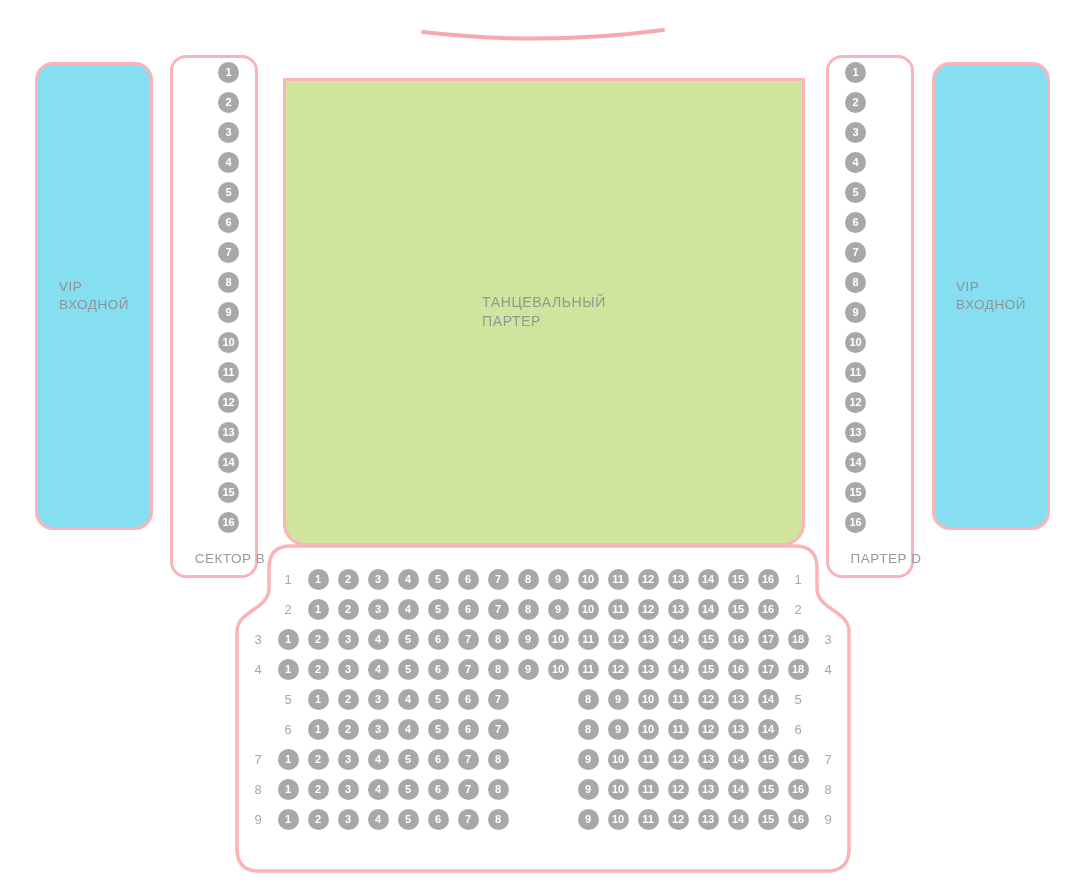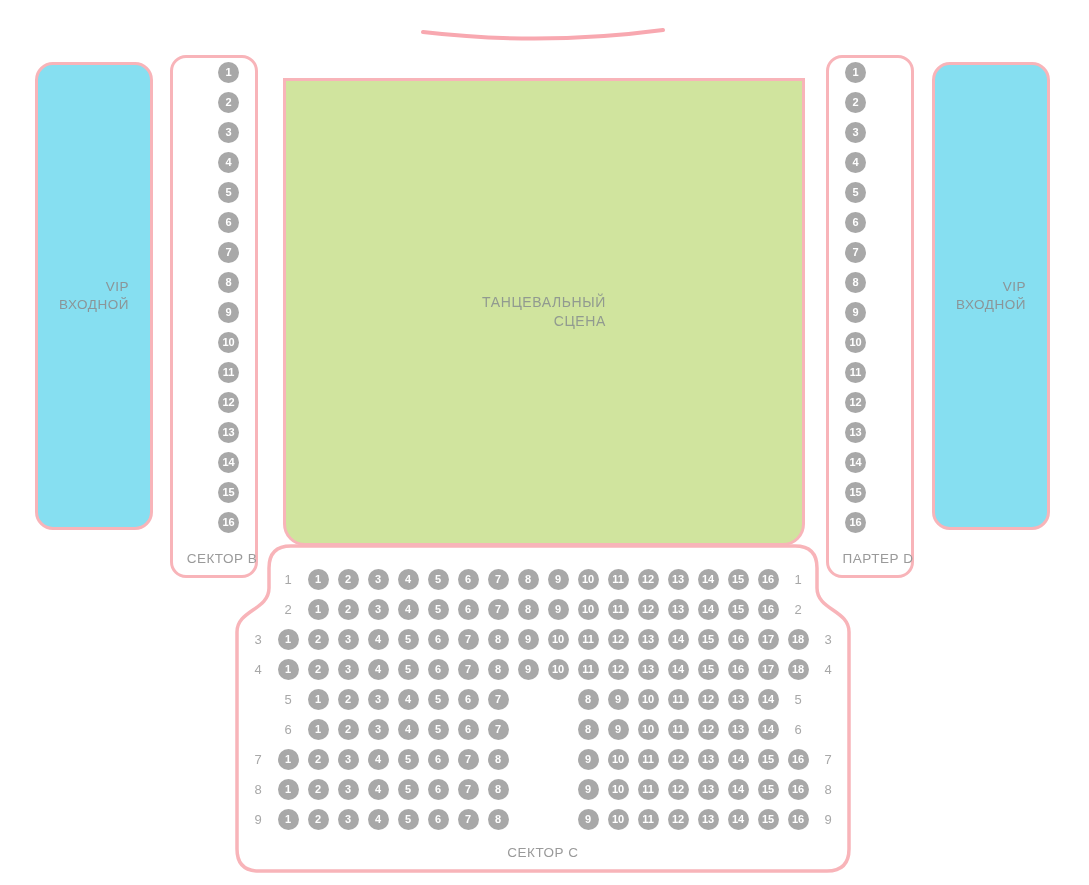--- a/index.html
+++ b/index.html
@@ -8,39 +8,39 @@
     --zone-text:#8b9598; --label-gray:#9a9a9a; --row-label-gray:#a8a8a8;
     --stage-text:#c9ced2;
   }
   *{box-sizing:border-box;margin:0;padding:0}
   body{background:#ffffff;font-family:"Liberation Sans",sans-serif}
   #canvas{position:relative;width:1089px;height:885px;background:#fff;overflow:hidden}
 
   .zone-box{position:absolute;border:3px solid var(--border-pink);border-radius:18px;
     display:flex;align-items:center;justify-content:center}
   .vip{background:var(--vip-fill)}
-  .zone-label{color:var(--zone-text);font-size:13.5px;text-align:right;line-height:1.35;letter-spacing:.5px}
+  .zone-label{color:var(--zone-text);font-size:13.5px;text-align:left;line-height:1.35;letter-spacing:.5px}
 
   #stage-label{position:absolute;top:10px;left:0;width:1089px;text-align:center;
     color:var(--stage-text);font-size:14px;letter-spacing:1px}
   #stage-arc{position:absolute;left:420px;top:24px}
 
   #dance-floor{position:absolute;left:283px;top:78px;width:522px;height:468px;
     background:var(--dance-fill);border:3px solid var(--border-pink);
     border-radius:0 0 22px 22px;display:flex;align-items:center;justify-content:center}
   #dance-floor .zone-label{color:#919a90;font-size:14px;letter-spacing:.6px}
 
   .side-sector{position:absolute;top:55px;width:88px;height:523px;background:#fff;
     border:3px solid var(--border-pink);border-radius:16px}
   #sector-b-box{left:170px}
   #sector-d-box{left:826px}
   .seat-col{display:flex;flex-direction:column;gap:9px;padding-top:4px}
   .seat-col.right-align{align-items:flex-end;padding-right:16px}
   .seat-col.left-align{align-items:flex-start;padding-left:16px}
-  .sector-label{position:absolute;bottom:9px;left:8px;width:100%;text-align:center;
+  .sector-label{position:absolute;bottom:9px;left:16px;width:100%;text-align:center;
     color:var(--label-gray);font-size:13.5px;letter-spacing:.5px}
 
   .seat{width:21px;height:21px;border-radius:50%;background:var(--seat-fill);
     color:var(--seat-text);font-size:11px;font-weight:bold;line-height:21px;
     text-align:center;cursor:pointer;flex:0 0 auto}
 
   #sector-c-outline{position:absolute;left:230px;top:540px}
   #sector-c-rows{position:absolute;left:243px;top:569px;width:600px}
   .seat-row{display:flex;justify-content:center;margin-bottom:9px;height:21px}
   .slot{width:30px;height:21px;display:flex;align-items:center;justify-content:center;flex:0 0 auto}
@@ -83,21 +83,21 @@
         <div class="seat">14</div>
         <div class="seat">15</div>
         <div class="seat">16</div>
       </div>
     <div class="sector-label">СЕКТОР B</div>
   </div>
 
   <div id="dance-floor">
     <div class="zone-label">
       <div>ТАНЦЕВАЛЬНЫЙ</div>
-      <div>СЦЕНА</div>
+      <div>ПАРТЕР</div>
     </div>
   </div>
 
   <div class="side-sector" id="sector-d-box">
     <div class="seat-col left-align">
         <div class="seat">1</div>
         <div class="seat">2</div>
         <div class="seat">3</div>
         <div class="seat">4</div>
         <div class="seat">5</div>
@@ -600,15 +600,14 @@
         </div>
         <div class="slot">
           <div class="seat">15</div>
         </div>
         <div class="slot">
           <div class="seat">16</div>
         </div>
         <div class="row-label">9</div>
       </div>
     </div>
-  <div id="sector-c-label">СЕКТОР C</div>
 
 </div>
 
 </body></html>

